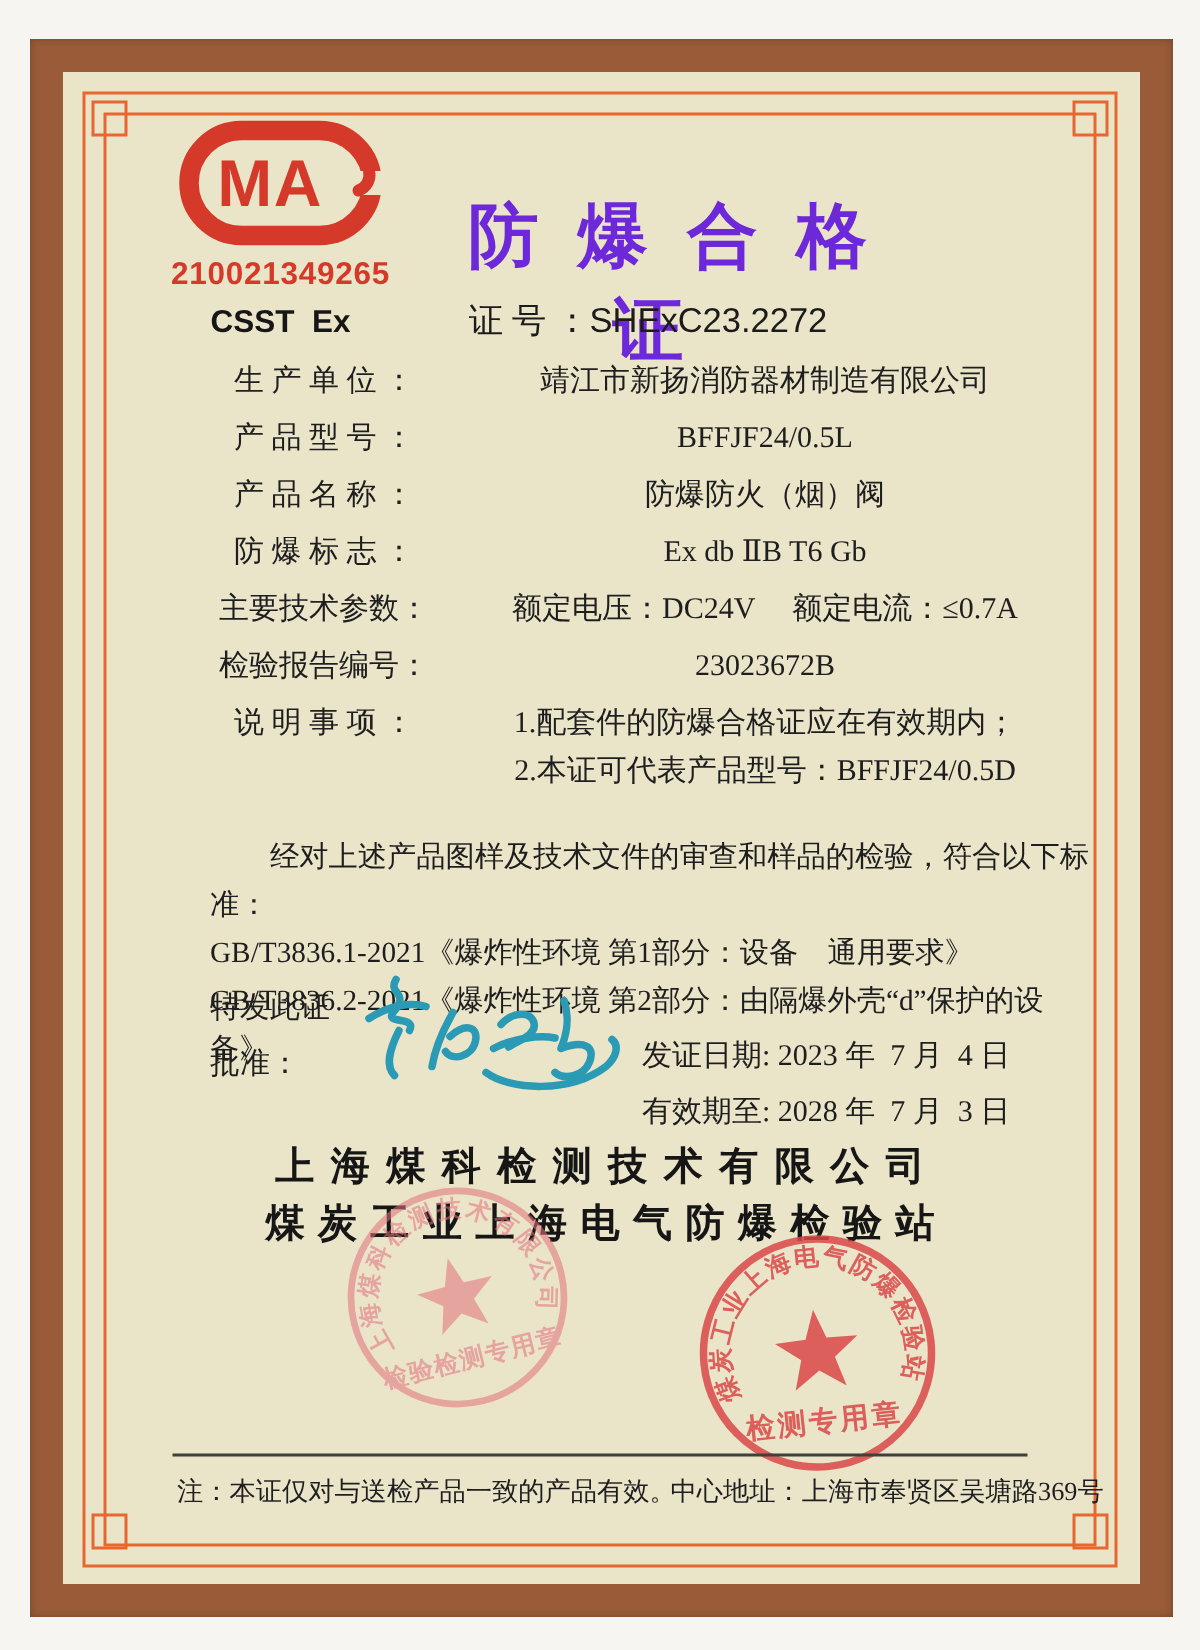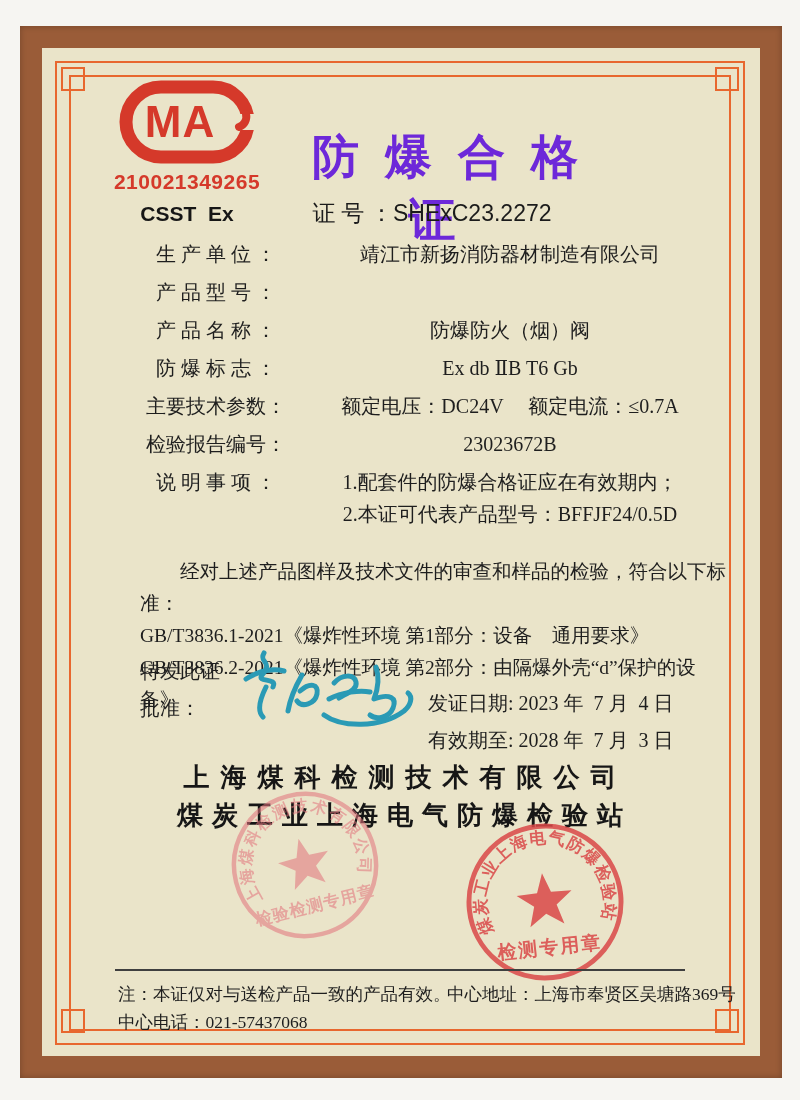--- a/index.html
+++ b/index.html
@@ -97,20 +97,21 @@
 
 <div class="cert-no-line"><span>证 号 ：</span><span class="num">SHExC23.2272</span></div>
 
 <div class="fields">
   <div class="frow">
     <div class="flabel">生 产 单 位 ：</div>
     <div class="fvalue">靖江市新扬消防器材制造有限公司</div>
   </div>
   <div class="frow">
     <div class="flabel">产 品 型 号 ：</div>
+    <div class="fvalue">BFFJF24/0.5L</div>
   </div>
   <div class="frow">
     <div class="flabel">产 品 名 称 ：</div>
     <div class="fvalue">防爆防火（烟）阀</div>
   </div>
   <div class="frow">
     <div class="flabel">防 爆 标 志 ：</div>
     <div class="fvalue">Ex db ⅡB T6 Gb</div>
   </div>
   <div class="frow">
@@ -180,17 +181,16 @@
     <text font-size="16.5" font-weight="bold" fill="#da4848" font-family="Liberation Serif, DejaVu Serif, serif" letter-spacing="1.5">
       <textPath href="#arc2" startOffset="50%" text-anchor="middle">煤炭工业上海电气防爆检验站</textPath>
     </text>
     <text x="0" y="52" text-anchor="middle" font-size="19" font-weight="bold" fill="#da4848" font-family="Liberation Serif, DejaVu Serif, serif" letter-spacing="2">检测专用章</text>
   </g>
 </svg>
 
 <div class="footer-line"></div>
 <div class="foot-left">
   <div>注：本证仅对与送检产品一致的产品有效。</div>
-  <div>中心电话：021-57437068</div>
 </div>
 <div class="foot-right">
   <div>中心地址：上海市奉贤区吴塘路369号</div>
 </div>
 
 </body></html>

